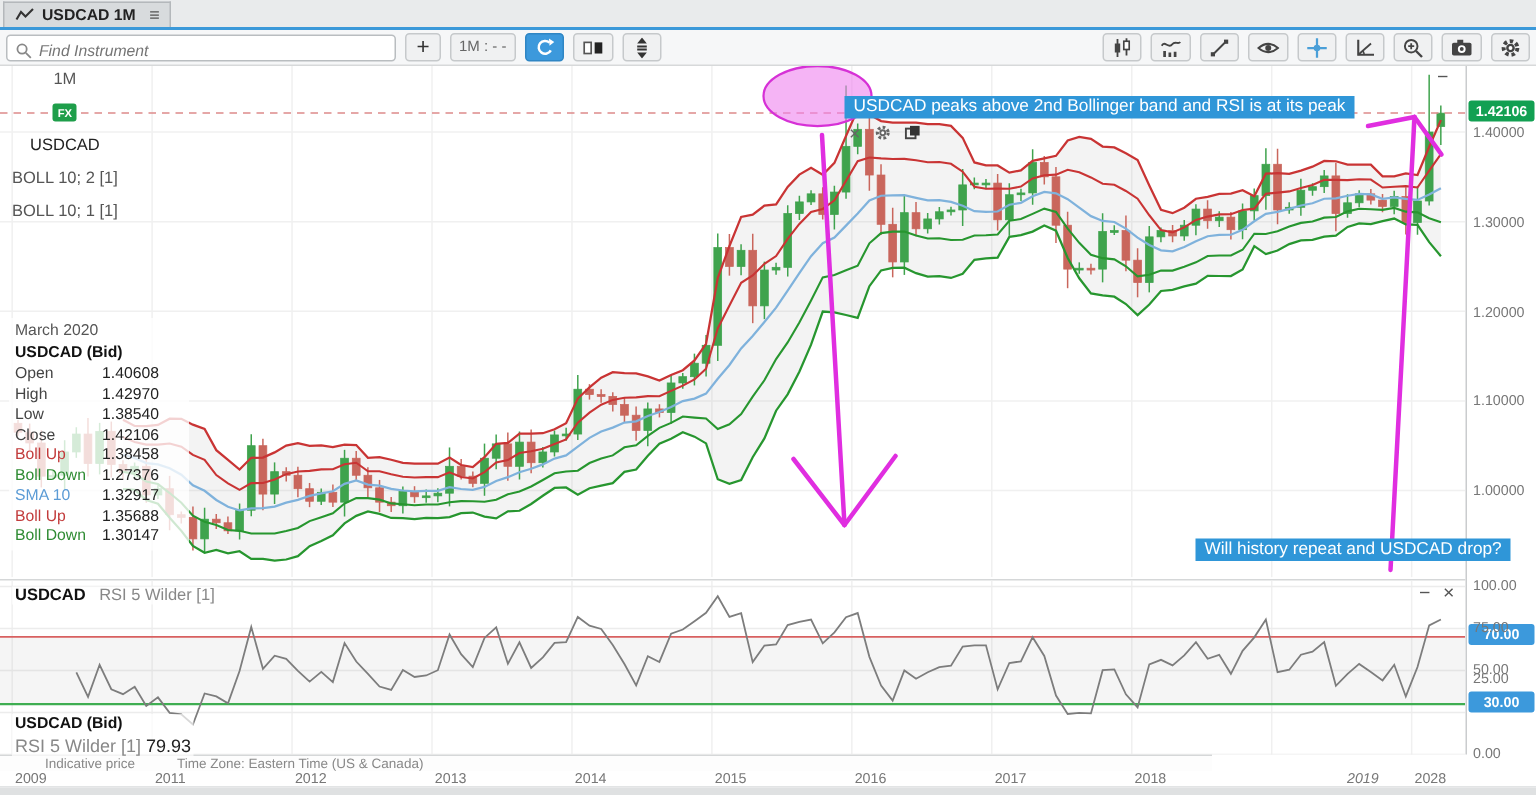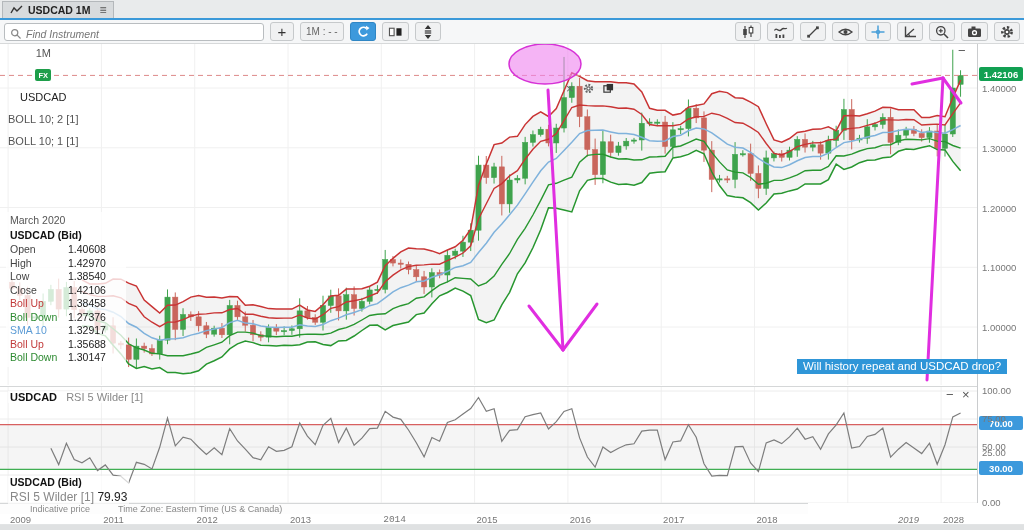--- a/index.html
+++ b/index.html
@@ -595,20 +595,21 @@
           <path d="M563,306 L529,262"></path>
           <path d="M563,306 L597,260"></path>
       </g>
       <g stroke="#e02ee0" stroke-width="3" fill="none" stroke-linecap="round">
         <path d="M927,336 L943,34"></path>
           <path d="M943,34 L912,40"></path>
           <path d="M943,34 L961,59"></path>
       </g>
     </svg>
 
+    <div class="callout" id="callout-top">USDCAD peaks above 2nd Bollinger band and RSI is at its peak</div>
     <div id="draw-tools">
       <span style="font-size:13px;">×</span>
       <span>
         <svg width="11" height="11" viewBox="0 0 14 14">
             <circle cx="7" cy="7" r="4.6" fill="none" stroke="#666" stroke-width="2.6" stroke-dasharray="2.3 1.9"></circle>
             <circle cx="7" cy="7" r="2.9" fill="#666"></circle>
             <circle cx="7" cy="7" r="1.3" fill="#fff"></circle>
           </svg>
       </span>
       <span>
@@ -653,21 +654,21 @@
 
     <div id="footer-bar">
       <span class="f1">Indicative price</span>
       <span class="f2">Time Zone: Eastern Time (US &amp; Canada)</span>
     </div>
     <div id="year-row">
         <div class="year-lbl" style="left: 10px;">2009</div>
         <div class="year-lbl" style="left: 103.3px;">2011</div>
         <div class="year-lbl" style="left: 196.6px;">2012</div>
         <div class="year-lbl" style="left: 289.9px;">2013</div>
-        <div class="year-lbl" style="left: 383.2px; font-family: Liberation Mono, monospace;">2014</div>
+        <div class="year-lbl" style="left: 383.2px;">2014</div>
         <div class="year-lbl" style="left: 476.5px;">2015</div>
         <div class="year-lbl" style="left: 569.8px;">2016</div>
         <div class="year-lbl" style="left: 663.1px;">2017</div>
         <div class="year-lbl" style="left: 756.4px;">2018</div>
         <div class="year-lbl" style="left: 898px; font-style: italic;">2019</div>
         <div class="year-lbl" style="left: 943px;">2028</div>
       </div>
     <div id="bottom-strip"></div>
   </div>
 </div>

